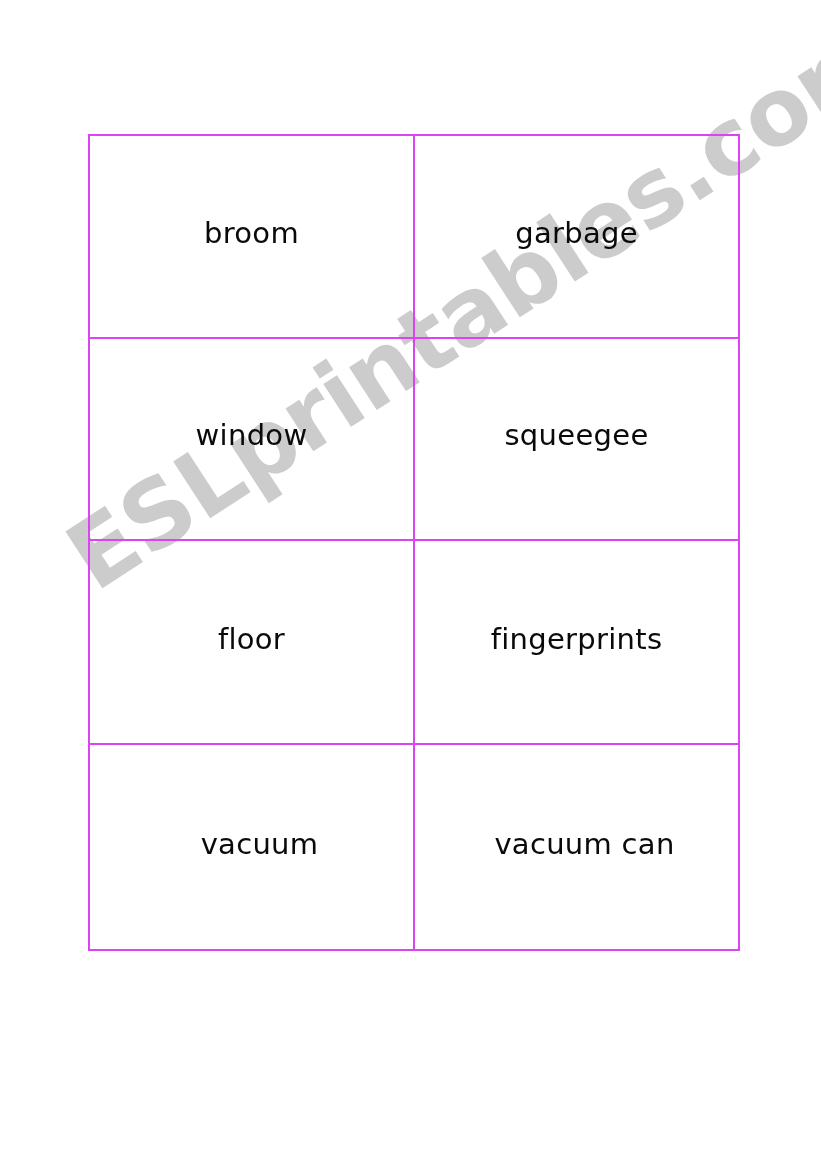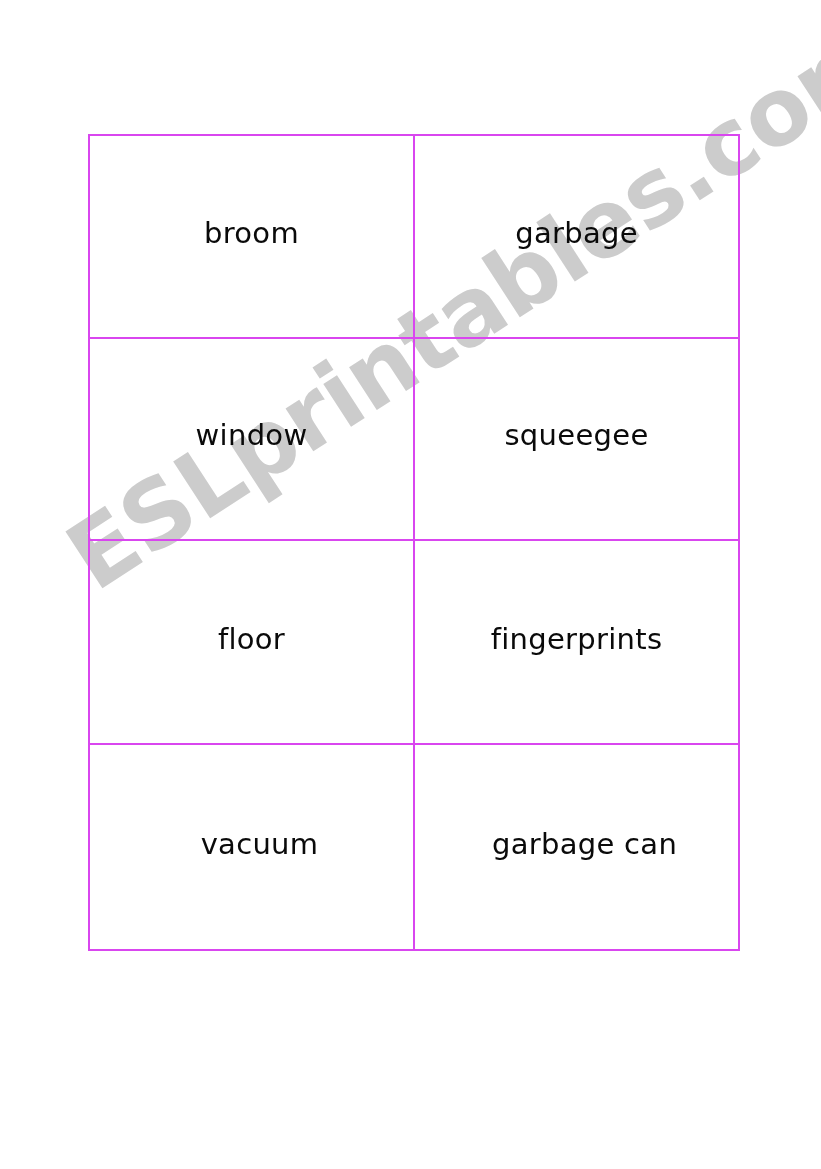--- a/index.html
+++ b/index.html
@@ -122,19 +122,19 @@
         </td>
         <td>
           <span class="card-word">fingerprints</span>
         </td>
       </tr>
       <tr class="r6">
         <td>
           <span class="card-word">vacuum</span>
         </td>
         <td>
-          <span class="card-word">garbage can</span>
+          <span class="card-word">vacuum can</span>
         </td>
       </tr>
     </tbody>
   </table>
 
 </div>
 
 </body></html>

